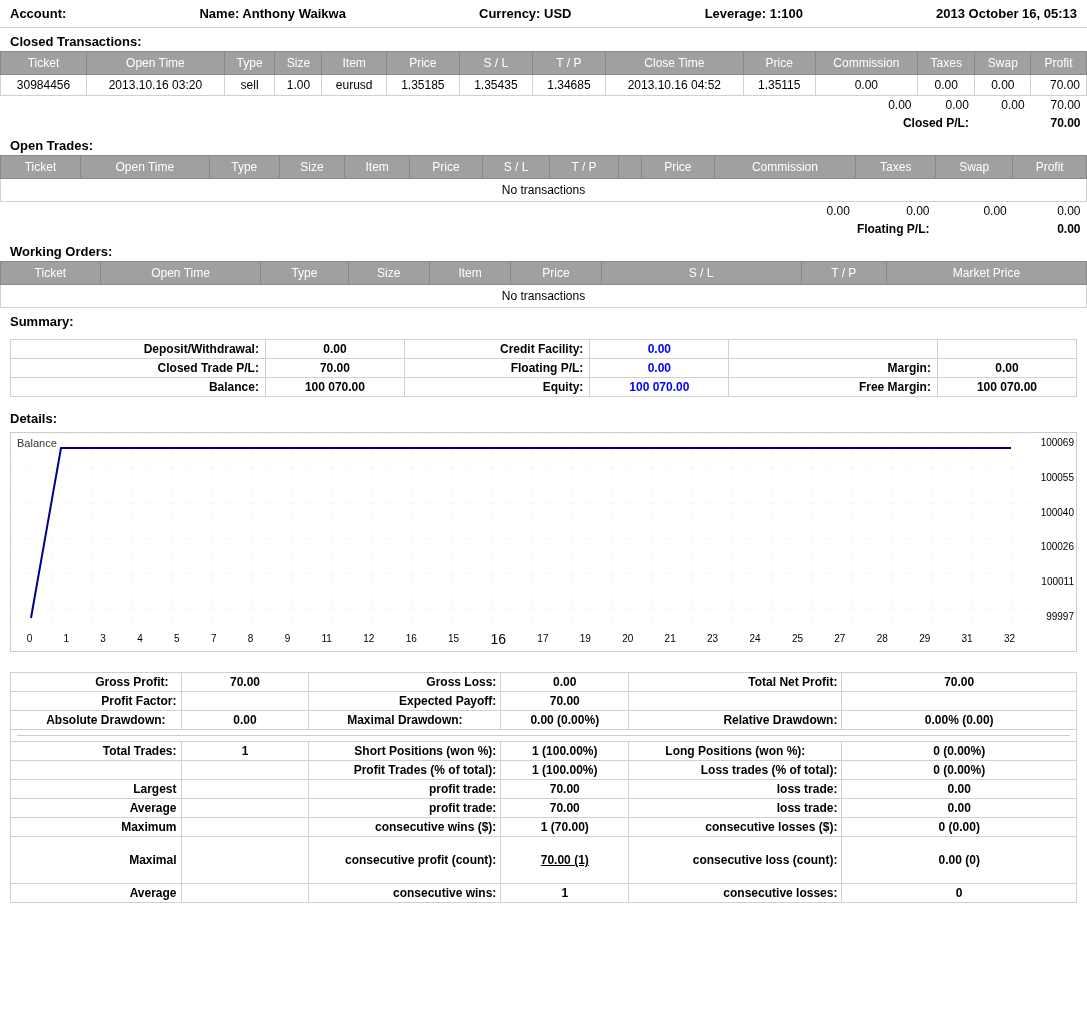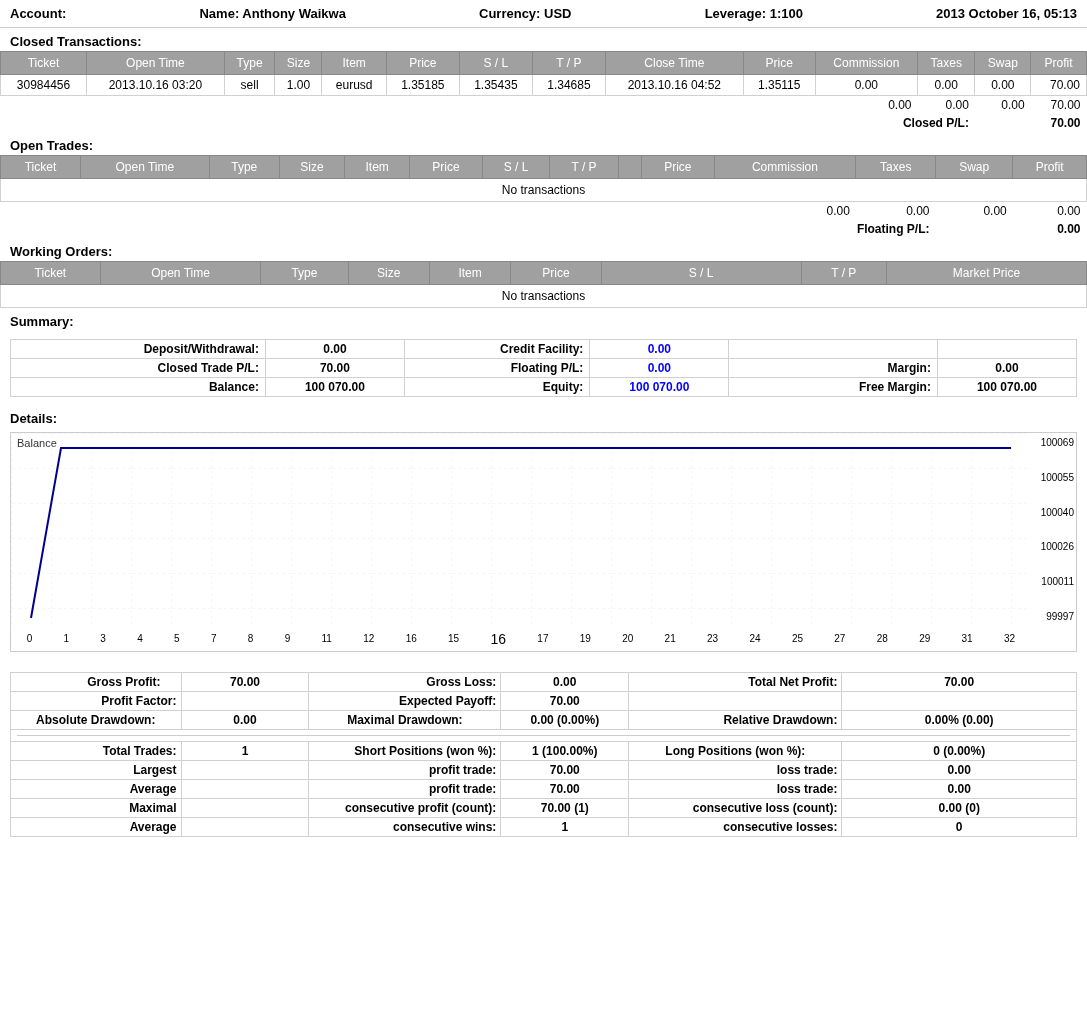--- a/index.html
+++ b/index.html
@@ -332,77 +332,93 @@
       <span style="font-size:10px;">31</span>
       <span style="font-size:10px;">32</span>
     </div>
   </div>
 </div>
 
 <div class="stats-section">
   <table style="width:100%; border:none;">
     <tbody>
         <tr>
-      <td style="text-align:right; width:16%; font-weight:bold; padding:2px 20px;margin-top:24px;">Gross Profit:</td>
+      <td style="text-align:right; width:16%; font-weight:bold; padding:2px 12px;margin-top:24px;">Gross Profit:</td>
       <td style="width:12%; font-weight:bold; padding:2px 4px;">70.00</td>
       <td style="text-align:right; width:18%; font-weight:bold; padding:2px 4px;">Gross Loss:</td>
       <td style="width:12%; font-weight:bold; padding:2px 4px;">0.00</td>
       <td style="text-align:right; width:20%; font-weight:bold; padding:2px 4px;">Total Net Profit:</td>
       <td style="font-weight:bold; padding:2px 4px;">70.00</td>
     </tr>
     <tr>
       <td style="text-align:right; font-weight:bold; padding:2px 4px;">Profit Factor:</td>
       <td style="font-weight:bold; padding:2px 4px;"></td>
       <td style="text-align:right; font-weight:bold; padding:2px 4px;">Expected Payoff:</td>
       <td style="font-weight:bold; padding:2px 4px;">70.00</td>
       <td></td>
       <td></td>
     </tr>
     <tr>
-      <td style="font-weight:bold; padding:2px 15px;">Absolute Drawdown:</td>
+      <td style="text-align:right; font-weight:bold; padding:2px 15px;">Absolute Drawdown:</td>
       <td style="font-weight:bold; padding:2px 4px;">0.00</td>
       <td style="font-weight:bold; padding:2px 4px;">Maximal Drawdown:</td>
       <td style="font-weight:bold; padding:2px 4px;">0.00 (0.00%)</td>
       <td style="text-align:right; font-weight:bold; padding:2px 4px;">Relative Drawdown:</td>
       <td style="font-weight:bold; padding:2px 4px;">0.00% (0.00)</td>
     </tr>
     <tr>
           <td colspan="6">
             <hr class="divider">
           </td>
         </tr>
     <tr>
       <td style="text-align:right; font-weight:bold; padding:2px 4px;">Total Trades:</td>
       <td style="font-weight:bold; padding:2px 4px;">1</td>
       <td style="text-align:right; font-weight:bold; padding:2px 4px;">Short Positions (won %):</td>
       <td style="font-weight:bold; padding:2px 4px;">1 (100.00%)</td>
       <td style="text-align:center; font-weight:bold; padding:2px 4px;margin-top:46px;">Long Positions (won %):</td>
       <td style="font-weight:bold; padding:2px 4px;">0 (0.00%)</td>
     </tr>
     <tr>
+      <td></td>
+      <td></td>
+      <td style="text-align:right; font-weight:bold; padding:2px 4px;">Profit Trades (% of total):</td>
+      <td style="font-weight:bold; padding:2px 4px;">1 (100.00%)</td>
+      <td style="text-align:right; font-weight:bold; padding:2px 4px;">Loss trades (% of total):</td>
+      <td style="font-weight:bold; padding:2px 4px;">0 (0.00%)</td>
+    </tr>
+    <tr>
       <td style="text-align:right; font-weight:bold; padding:2px 4px;">Largest</td>
       <td></td>
       <td style="text-align:right; font-weight:bold; padding:2px 4px;">profit trade:</td>
       <td style="font-weight:bold; padding:2px 4px;">70.00</td>
       <td style="text-align:right; font-weight:bold; padding:2px 4px;">loss trade:</td>
       <td style="font-weight:bold; padding:2px 4px;">0.00</td>
     </tr>
     <tr>
       <td style="text-align:right; font-weight:bold; padding:2px 4px;">Average</td>
       <td></td>
       <td style="text-align:right; font-weight:bold; padding:2px 4px;">profit trade:</td>
       <td style="font-weight:bold; padding:2px 4px;">70.00</td>
       <td style="text-align:right; font-weight:bold; padding:2px 4px;">loss trade:</td>
       <td style="font-weight:bold; padding:2px 4px;">0.00</td>
     </tr>
     <tr>
+      <td style="text-align:right; font-weight:bold; padding:2px 4px;">Maximum</td>
+      <td></td>
+      <td style="text-align:right; font-weight:bold; padding:2px 4px;">consecutive wins ($):</td>
+      <td style="font-weight:bold; padding:2px 4px;">1 (70.00)</td>
+      <td style="text-align:right; font-weight:bold; padding:2px 4px;">consecutive losses ($):</td>
+      <td style="font-weight:bold; padding:2px 4px;">0 (0.00)</td>
+    </tr>
+    <tr>
       <td style="text-align:right; font-weight:bold; padding:2px 4px;">Maximal</td>
       <td></td>
       <td style="text-align:right; font-weight:bold; padding:2px 4px;margin-top:28px;">consecutive profit (count):</td>
-      <td style="font-weight:bold; padding:2px 4px;">70.00 (1)</td>
+      <td style="font-weight:bold; padding:16px 4px;text-decoration:underline;">70.00 (1)</td>
       <td style="text-align:right; font-weight:bold; padding:2px 4px;">consecutive loss (count):</td>
       <td style="font-weight:bold; padding:2px 4px;">0.00 (0)</td>
     </tr>
     <tr>
       <td style="text-align:right; font-weight:bold; padding:2px 4px;">Average</td>
       <td></td>
       <td style="text-align:right; font-weight:bold; padding:2px 4px;">consecutive wins:</td>
       <td style="font-weight:bold; padding:2px 4px;">1</td>
       <td style="text-align:right; font-weight:bold; padding:2px 4px;">consecutive losses:</td>
       <td style="font-weight:bold; padding:2px 4px;">0</td>

